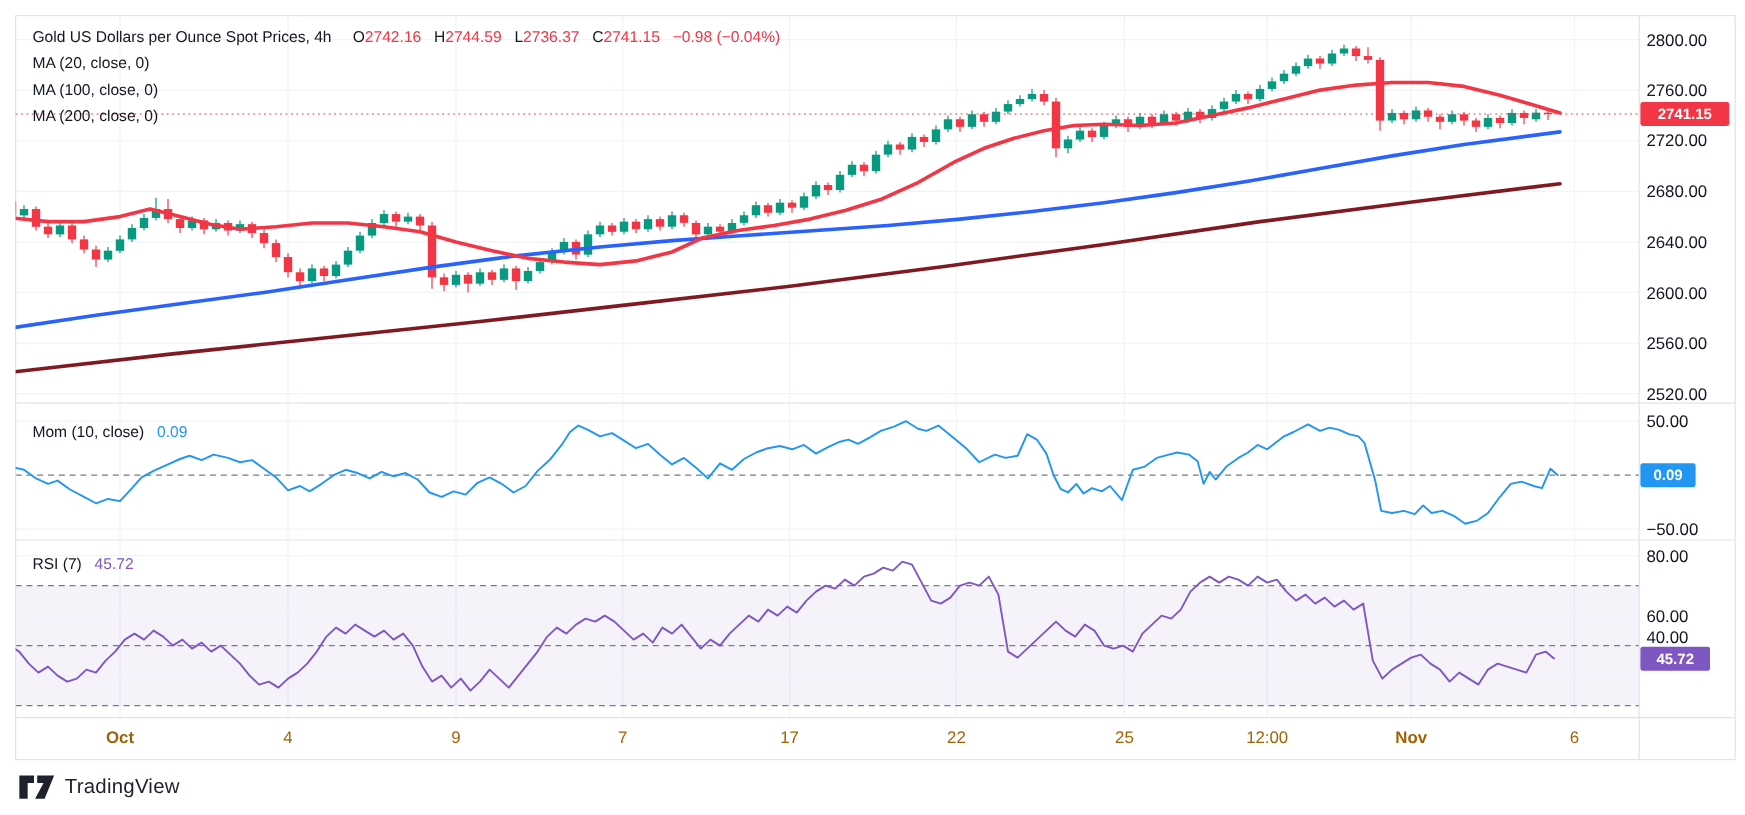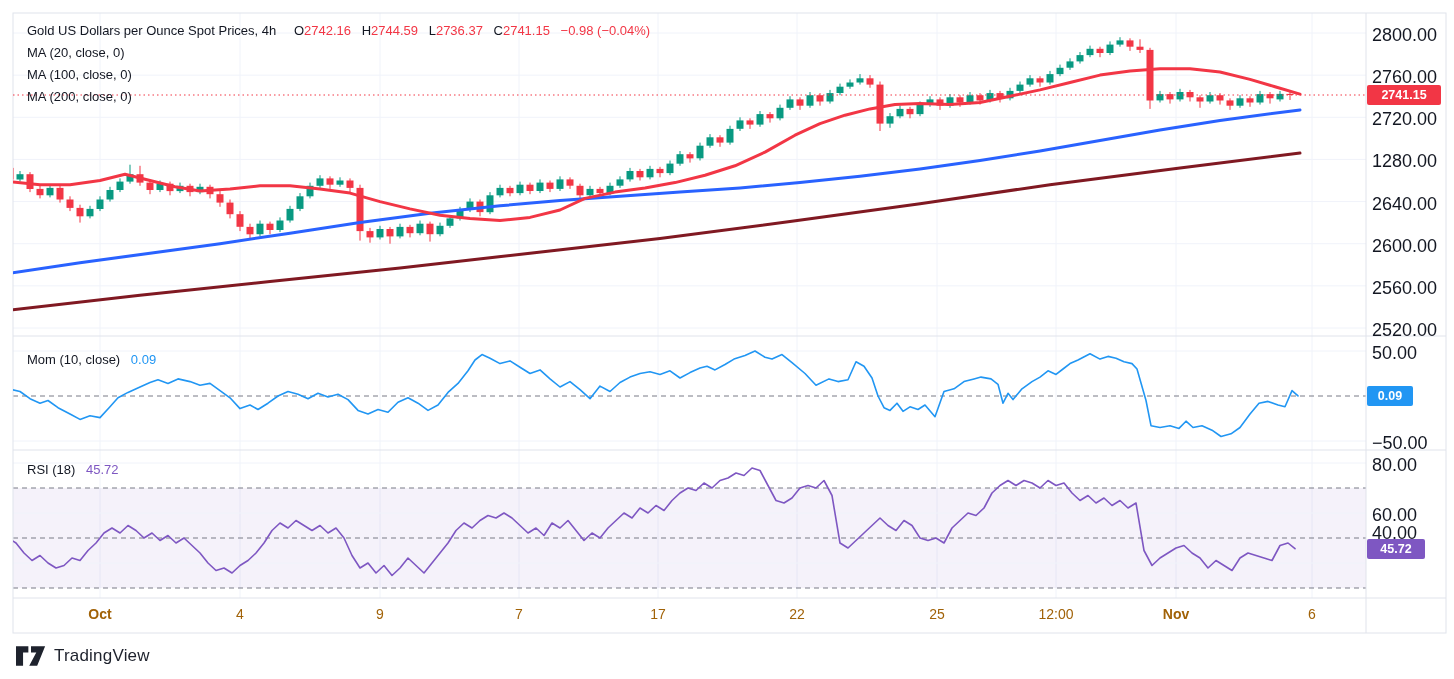--- a/index.html
+++ b/index.html
@@ -4,21 +4,21 @@
 <style>
   html,body{margin:0;padding:0;background:#fff;}
   .stage{position:relative;width:1454px;height:679px;background:#fff;
          font-family:"Liberation Sans",sans-serif;color:#131722;overflow:hidden;}
   #chart-svg{position:absolute;left:0;top:0;}
   .legend{position:absolute;left:27px;font-size:13px;line-height:15px;white-space:nowrap;z-index:5;}
   .legend .val-red{color:#f23645;}
   .legend .val-blue{color:#2196f3;}
   .legend .val-purple{color:#7e57c2;}
   .legend .sp{display:inline-block;width:7px;}
-  .axis-label{position:absolute;left:1372px;font-size:18px;color:#131722;white-space:nowrap;}
+  .axis-label{position:absolute;left:1372px;font-size:14px;color:#131722;white-space:nowrap;}
   .time-label{position:absolute;top:606px;font-size:14px;color:#a16207;transform:translateX(-50%);white-space:nowrap;}
   .badge{position:absolute;left:1367px;height:20px;border-radius:2px;color:#fff;
          font-size:12.5px;font-weight:700;display:flex;align-items:center;justify-content:center;z-index:6;}
   .brand{position:absolute;left:16px;top:645px;display:flex;align-items:center;gap:8px;z-index:5;}
   .brand-text{font-size:17px;font-weight:500;color:#1e222d;letter-spacing:.2px;}
 </style>
 </head>
 <body>
 
 <div class="stage">
@@ -347,29 +347,29 @@
   <div class="legend" style="top:89px">
     <span>MA (200, close, 0)</span>
   </div>
 
   <div class="legend" style="top:352px">
     <span>Mom (10, close)</span><span class="sp"></span>
     <span class="val-blue">0.09</span>
   </div>
 
   <div class="legend" style="top:462px">
-    <span>RSI (18)</span><span class="sp"></span>
+    <span>RSI (7)</span><span class="sp"></span>
     <span class="val-purple">45.72</span>
   </div>
 
   <div id="price-axis">
       <div class="axis-label" style="top: 25px;">2800.00</div>
       <div class="axis-label" style="top: 67.1429px;">2760.00</div>
       <div class="axis-label" style="top: 109.286px;">2720.00</div>
-      <div class="axis-label" style="top: 151.429px;">1280.00</div>
+      <div class="axis-label" style="top: 151.429px;">2680.00</div>
       <div class="axis-label" style="top: 193.571px;">2640.00</div>
       <div class="axis-label" style="top: 235.714px;">2600.00</div>
       <div class="axis-label" style="top: 277.857px;">2560.00</div>
       <div class="axis-label" style="top: 320px;">2520.00</div>
       <div class="axis-label" style="top: 343px;">50.00</div>
       <div class="axis-label" style="top: 433px;">−50.00</div>
       <div class="axis-label" style="top: 455px;">80.00</div>
       <div class="axis-label" style="top: 505px;">60.00</div>
       <div class="axis-label" style="top: 523px;">40.00</div>
     </div>

